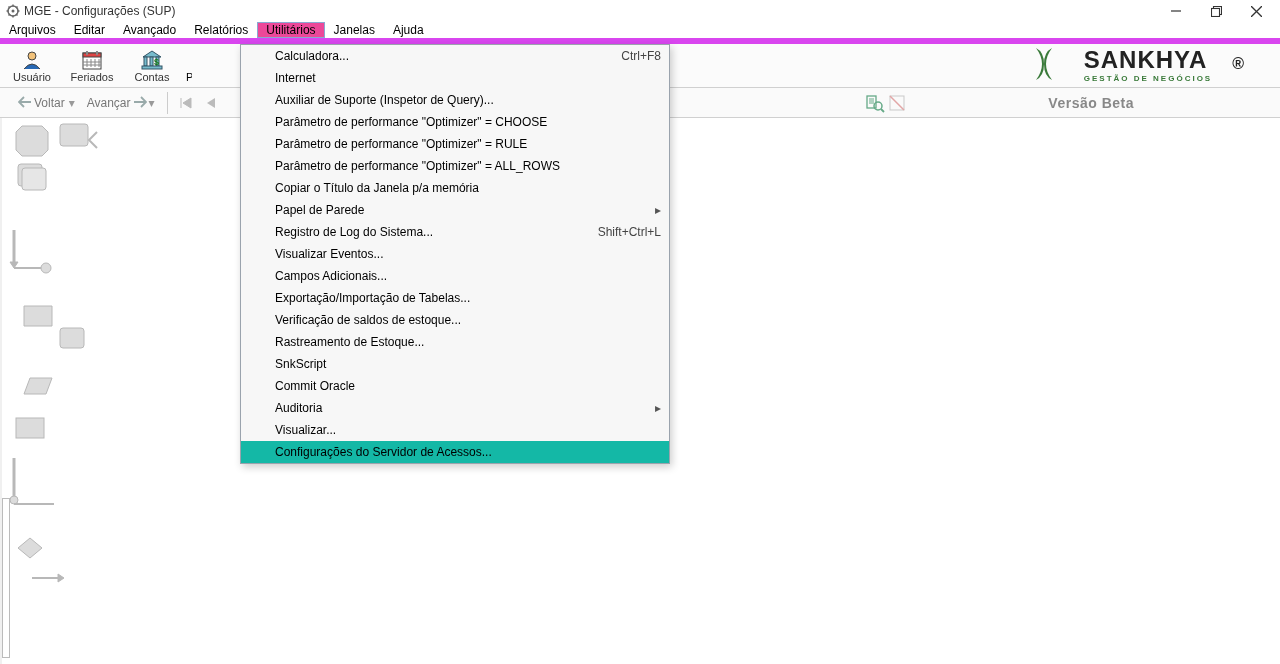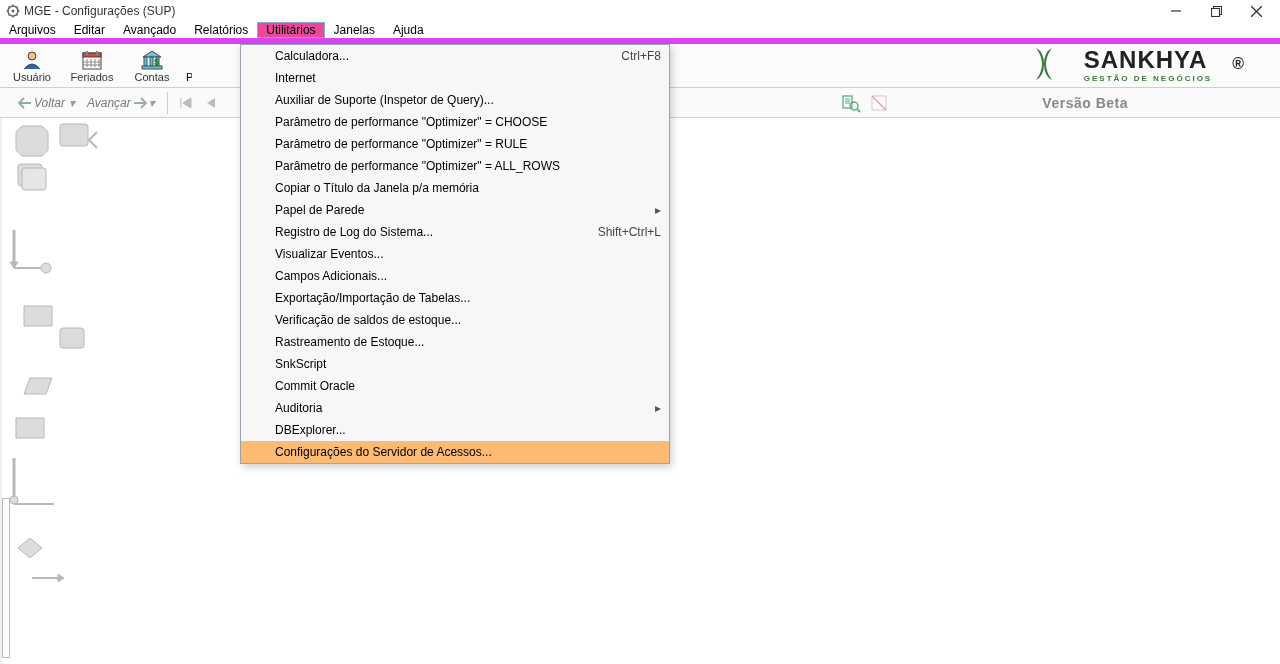--- a/index.html
+++ b/index.html
@@ -12,33 +12,33 @@
   .win-btn svg { display: block; }
   .menubar { height: 22px; display: flex; align-items: stretch; font-size: 12px; border-bottom: 6px solid #d946ef; }
   .menubar .menu { padding: 0 9px; display: flex; align-items: center; }
   .menubar .menu.open { background: #ec4899; border: 1px solid #8aa9d2; padding: 0 8px; }
   .toolbar { height: 44px; display: flex; align-items: center; border-bottom: 1px solid #d0d0d0; background: #fbfbfb; padding: 0 6px; gap: 8px; }
   .tool-btn { display: flex; flex-direction: column; align-items: center; justify-content: center; width: 52px; height: 40px; font-size: 11px; color: #333; }
   .tool-btn .tool-icon { height: 22px; display: flex; align-items: center; justify-content: center; }
   .tool-partial { width: 6px; overflow: hidden; white-space: nowrap; font-size: 11px; padding-top: 22px; }
   .navbar { height: 30px; display: flex; align-items: center; border-bottom: 1px solid #d0d0d0; background: #fafafa; padding: 0 6px; gap: 2px; color: #777; font-size: 12px; }
   .nav-sep { width: 1px; height: 22px; background: #ccc; margin: 0 6px; }
-  .nav-arrow { display: inline-flex; align-items: center; padding: 2px 4px; font-style: italic; }
+  .nav-arrow { display: inline-flex; padding: 2px 4px; }
   .nav-label { padding: 0 2px; }
   .nav-btn-icon { width: 22px; height: 22px; display: flex; align-items: center; justify-content: center; }
-  .nav-right-tools { margin-left: auto; display: flex; align-items: center; gap: 6px; }
+  .nav-right-tools { margin-left: auto; display: flex; align-items: center; gap: 0; }
   .version { color: #888; font-size: 14px; font-weight: 600; letter-spacing: 0.5px; }
   .logo-wrap { position: absolute; right: 36px; top: 44px; display: flex; align-items: center; gap: 20px; }
   .canvas-area { position: relative; height: calc(664px - 22px - 22px - 44px - 30px); background: #fff; background-image: radial-gradient(circle, #c8c8c8 0.6px, transparent 0.6px); background-size: 8px 8px; background-position: 4px 4px; border-left: 2px solid #f0f0f0; }
   .dropdown { position: absolute; left: 240px; top: 44px; width: 430px; background: #f7f7f7; border: 1px solid #9aa3ad; box-shadow: 2px 3px 8px rgba(0,0,0,0.2); z-index: 100; }
   .dropdown .item { display: flex; align-items: center; height: 22px; font-size: 12px; padding-right: 8px; }
   .dropdown .item .label { padding-left: 34px; flex: 1; }
   .dropdown .item .shortcut { color: #444; }
   .dropdown .item .submenu-arrow { color: #555; padding-left: 8px; }
-  .dropdown .item.highlight { background: #fdba74; }
+  .dropdown .item.highlight { background: #14b8a6; }
   .stencil { position: absolute; left: 0; top: 0; bottom: 0; width: 110px; }
   .ruler { position: absolute; left: 0; bottom: 6px; width: 8px; height: 160px; background: #fff; border: 1px solid #bbb; }
   svg { display: block; }
 </style>
 </head>
 <body>
 
 <div class="titlebar">
   <span class="titlebar-icon">
     <svg width="14" height="14" viewBox="0 0 14 14">
@@ -278,18 +278,18 @@
       <span class="label">SnkScript</span>
     </div>
     <div class="item">
       <span class="label">Commit Oracle</span>
     </div>
     <div class="item">
       <span class="label">Auditoria</span>
       <span class="submenu-arrow">▸</span>
     </div>
     <div class="item">
-      <span class="label">DBExplorer...</span>
+      <span class="label">Visualizar...</span>
     </div>
     <div class="item highlight">
       <span class="label">Configurações do Servidor de Acessos...</span>
     </div>
   </div>
 
 </body></html>

